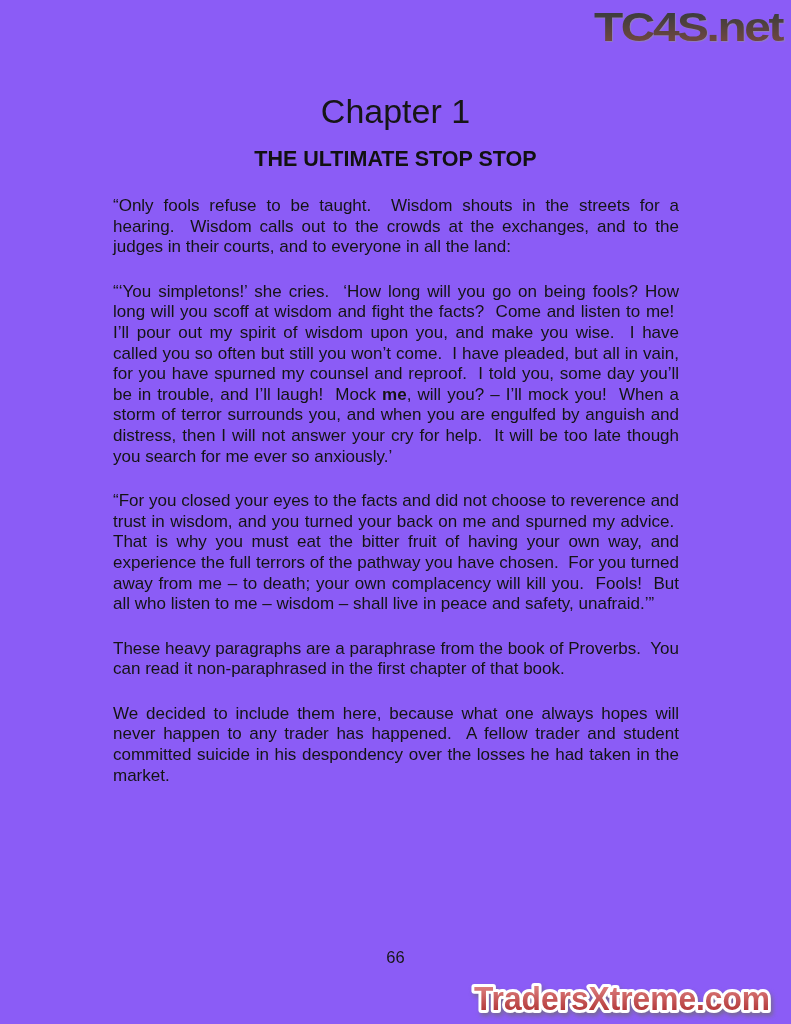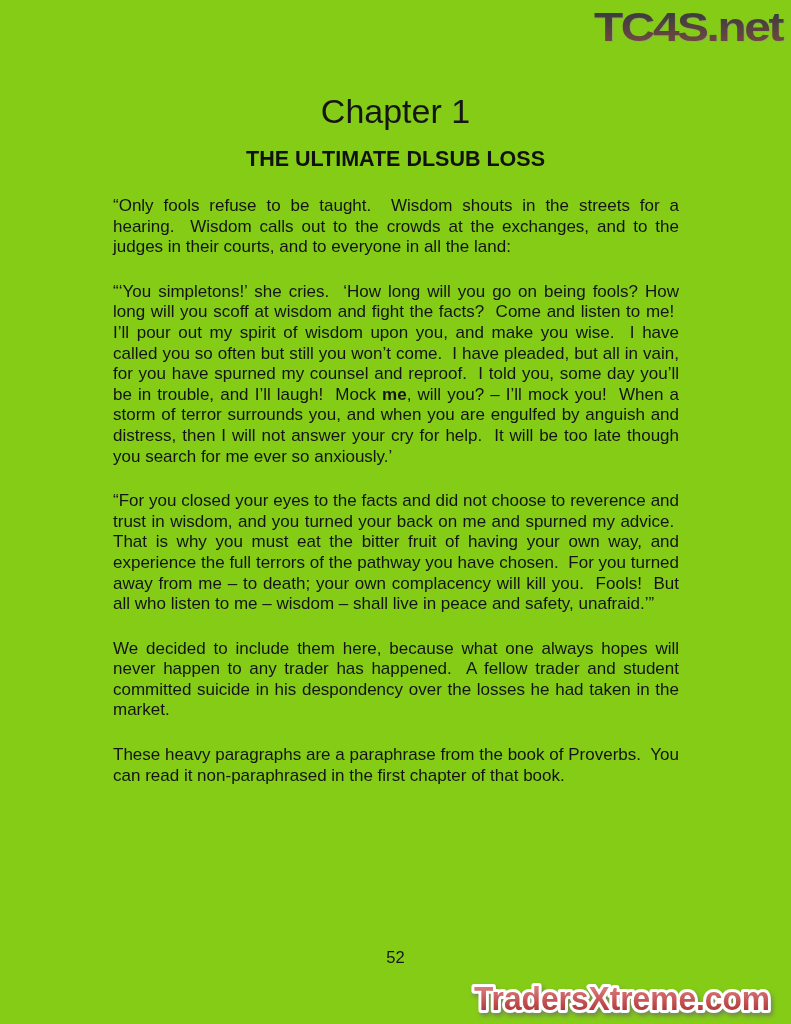--- a/index.html
+++ b/index.html
@@ -1,21 +1,21 @@
 <!DOCTYPE html>
 <html><head>
 <meta charset="utf-8">
 <style>
   html, body { margin: 0; padding: 0; background: #888; }
   .page {
     position: relative;
     width: 791px;
     height: 1024px;
     margin: 0 auto;
-    background: #84cc16;
+    background: #8b5cf6;
     overflow: hidden;
     font-family: "Liberation Sans", sans-serif;
     color: #1a1a1a;
   }
 
   
   .logo-top {
     position: absolute;
     top: 2px;
     right: 5px;
@@ -117,32 +117,32 @@
         <linearGradient id="gradTop" x1="0" y1="0" x2="0" y2="1">
           <stop offset="0.2" stop-color="#3d3d3d"></stop>
           <stop offset="1" stop-color="#7d4a42"></stop>
         </linearGradient>
       </defs>
       <text x="98" y="39" text-anchor="middle" class="tc4s-text" fill="url(#gradTop)" textLength="188" lengthAdjust="spacingAndGlyphs">TC4S.net</text>
     </svg>
   </div>
 
   <div class="chapter-title">Chapter 1</div>
-  <div class="chapter-subtitle">THE ULTIMATE DLSUB LOSS</div>
+  <div class="chapter-subtitle">THE ULTIMATE STOP STOP</div>
 
   <div class="body-text">
     <p>“Only fools refuse to be taught.&nbsp; Wisdom shouts in the streets for a hearing.&nbsp; Wisdom calls out to the crowds at the exchanges, and to the judges in their courts, and to everyone in all the land:</p>
     <p><span>“‘You simpletons!’ she cries.&nbsp; ‘How long will you go on being fools? How long will you scoff at wisdom and fight the facts?&nbsp; Come and listen to me!&nbsp; I’ll pour out my spirit of wisdom upon you, and make you wise.&nbsp; I have called you so often but still you won’t come.&nbsp; I have pleaded, but all in vain, for you have spurned my counsel and reproof.&nbsp; I told you, some day you’ll be in trouble, and I’ll laugh!&nbsp; Mock </span><strong>me</strong><span>, will you? – I’ll mock you!&nbsp; When a storm of terror surrounds you, and when you are engulfed by anguish and distress, then I will not answer your cry for help.&nbsp; It will be too late though you search for me ever so anxiously.’</span></p>
     <p>“For you closed your eyes to the facts and did not choose to reverence and trust in wisdom, and you turned your back on me and spurned my advice.&nbsp; That is why you must eat the bitter fruit of having your own way, and experience the full terrors of the pathway you have chosen.&nbsp; For you turned away from me – to death; your own complacency will kill you.&nbsp; Fools!&nbsp; But all who listen to me – wisdom – shall live in peace and safety, unafraid.’”</p>
+    <p>These heavy paragraphs are a paraphrase from the book of Proverbs.&nbsp; You can read it non-paraphrased in the first chapter of that book.</p>
     <p>We decided to include them here, because what one always hopes will never happen to any trader has happened.&nbsp; A fellow trader and student committed suicide in his despondency over the losses he had taken in the market.</p>
-    <p>These heavy paragraphs are a paraphrase from the book of Proverbs.&nbsp; You can read it non-paraphrased in the first chapter of that book.</p>
   </div>
 
 
-  <div class="page-number">52</div>
+  <div class="page-number">66</div>
 
   <div class="logo-bottom">
     <svg width="312" height="48" viewBox="0 0 312 48">
       <defs>
         <linearGradient id="gradBot" x1="0" y1="0" x2="0" y2="1">
           <stop offset="0.15" stop-color="#de8181"></stop>
           <stop offset="1" stop-color="#a82627"></stop>
         </linearGradient>
       </defs>
       <text x="155" y="36" text-anchor="middle" class="traders-text" fill="url(#gradBot)" textLength="296" lengthAdjust="spacingAndGlyphs" stroke="#ffffff">TradersXtreme.com</text>

